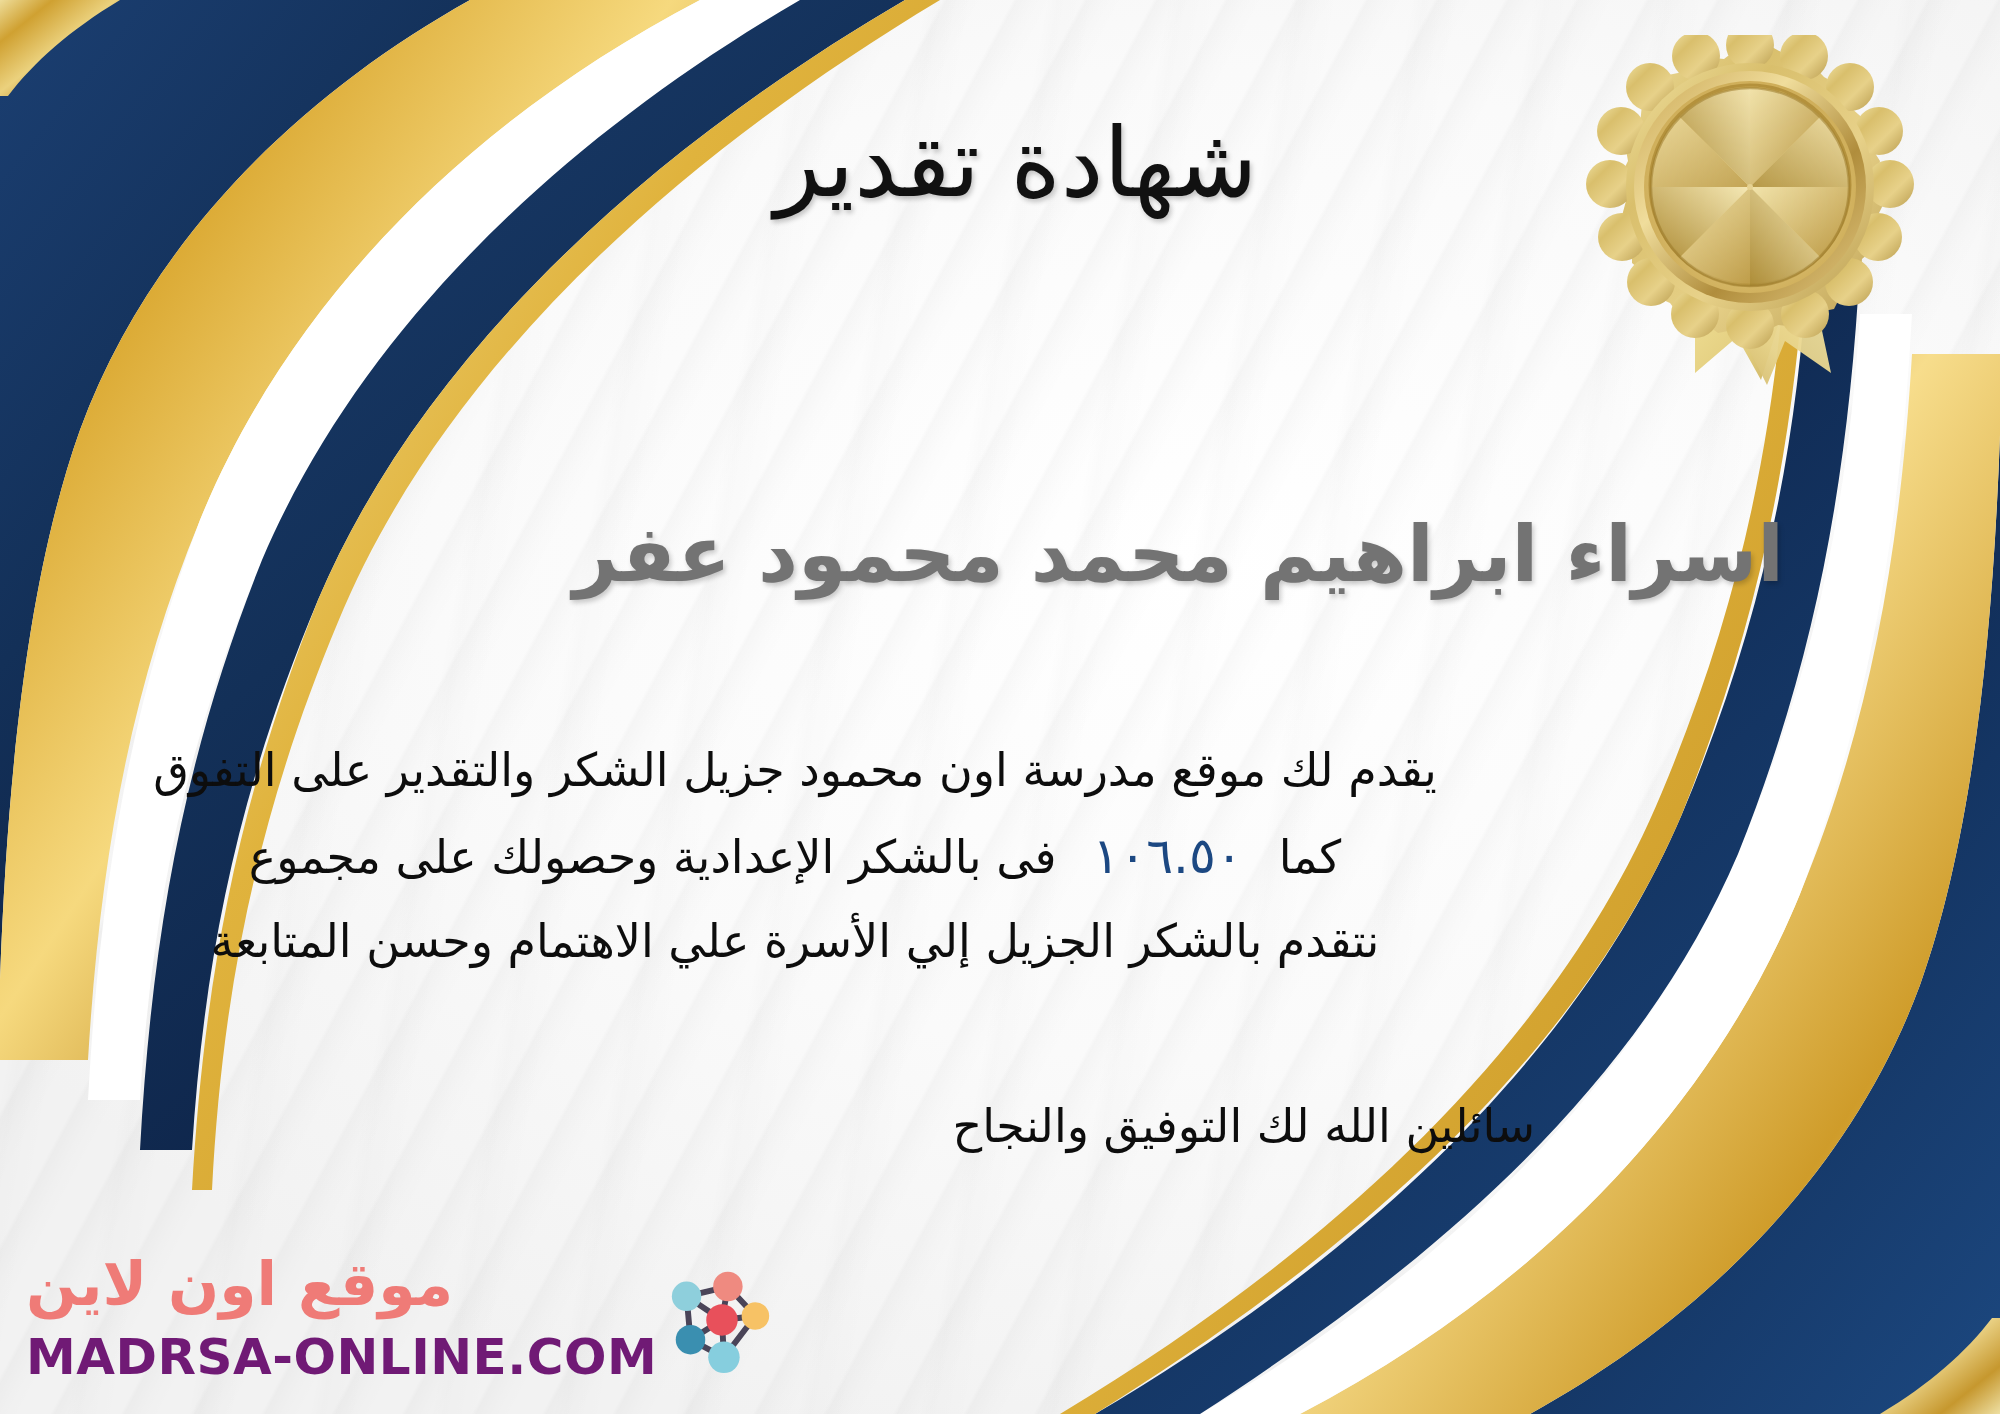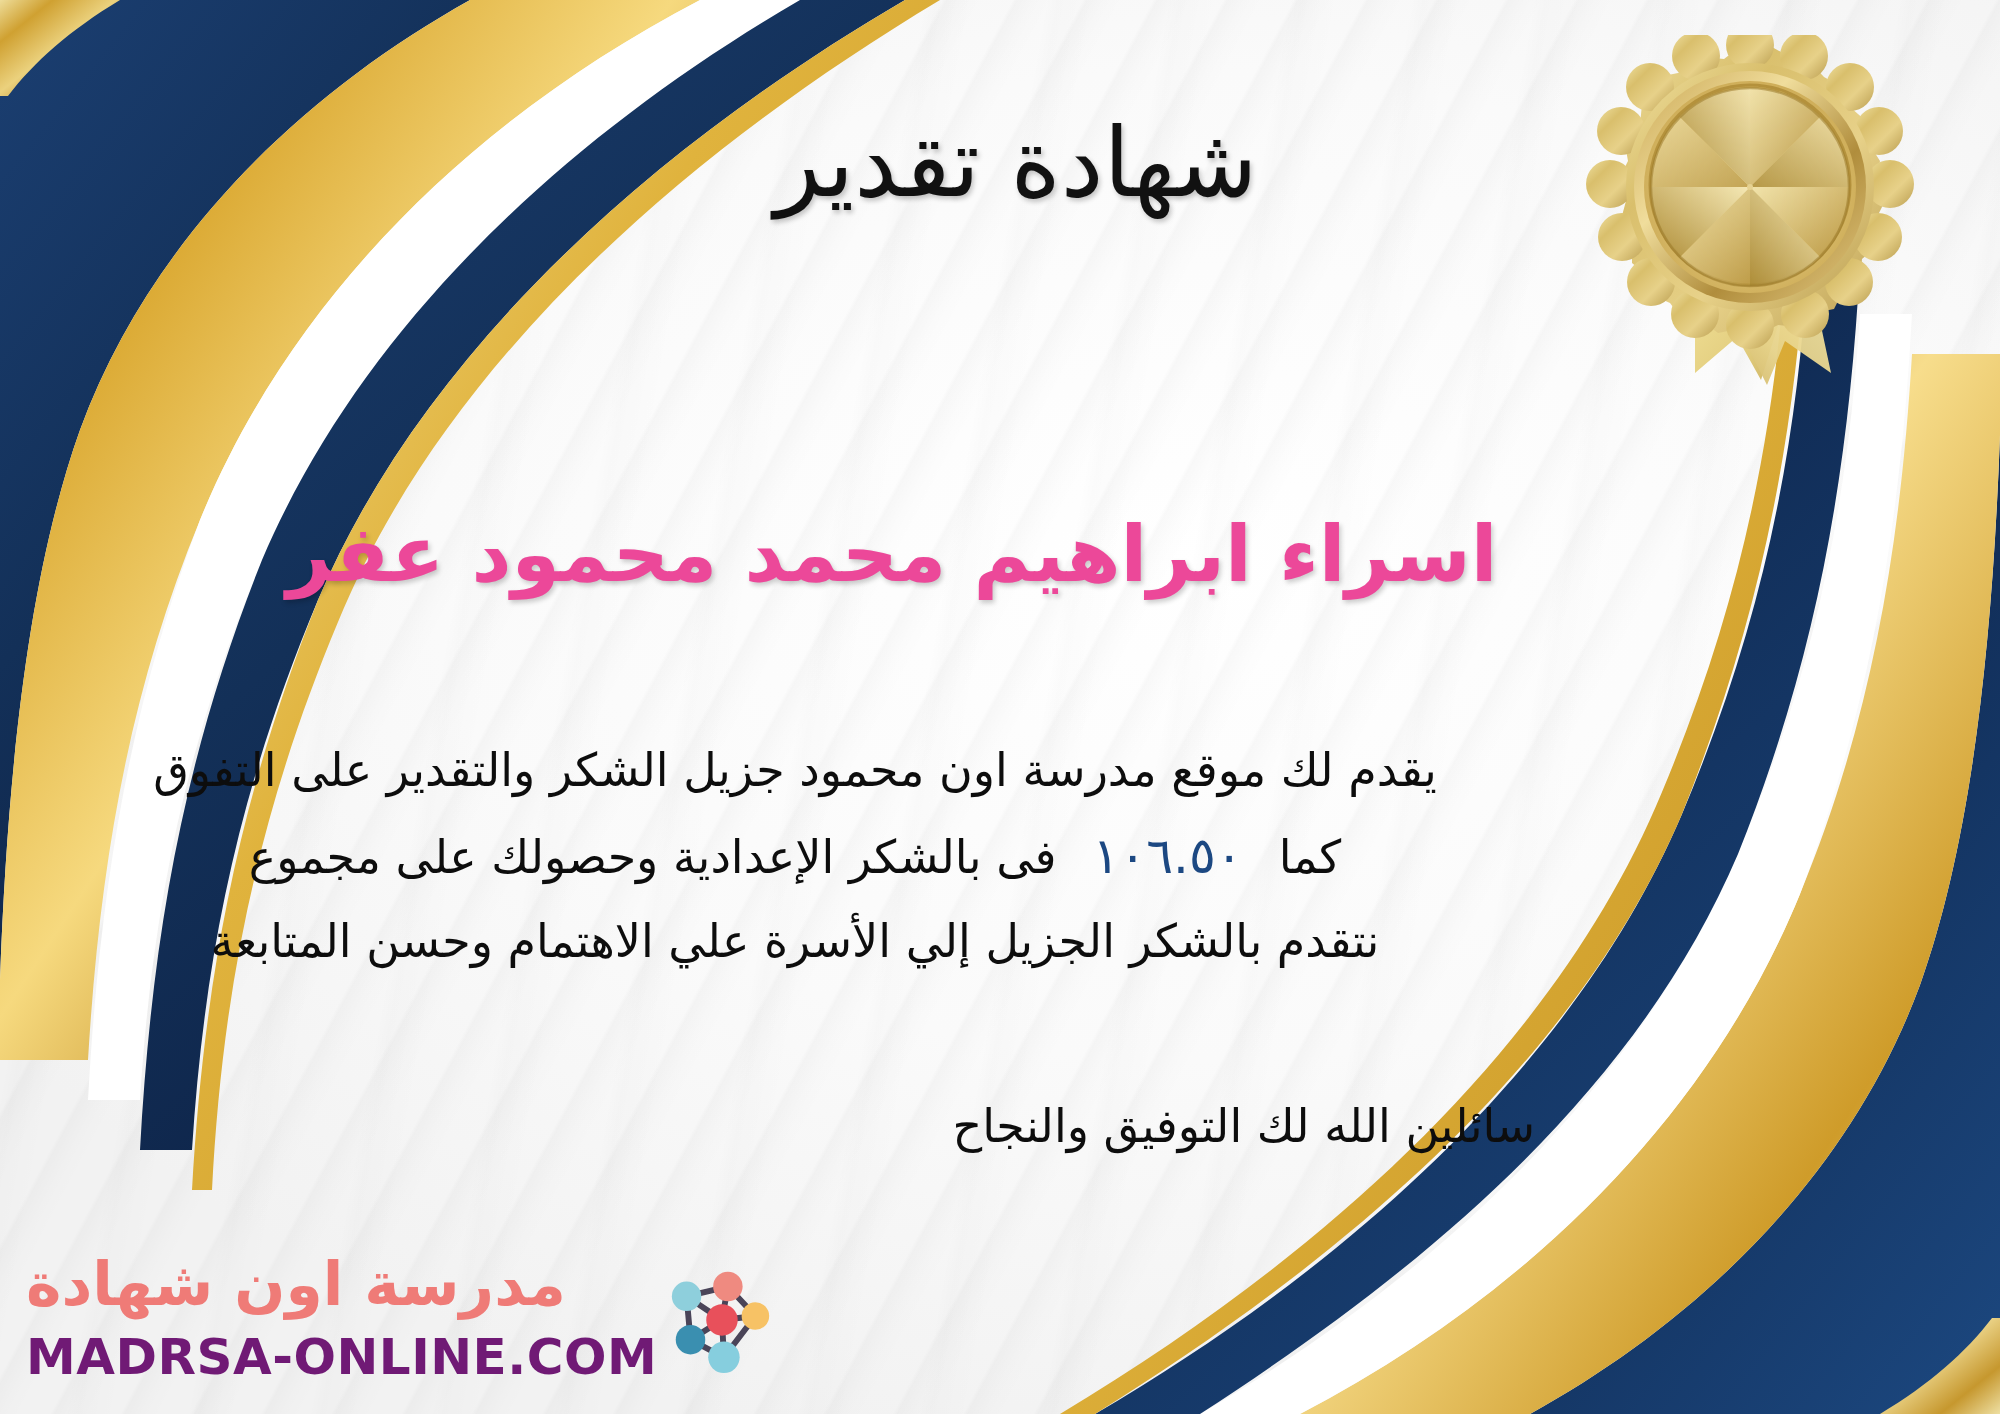--- a/index.html
+++ b/index.html
@@ -85,25 +85,25 @@
     color: #111111;
     letter-spacing: 1px;
     text-shadow: 2px 3px 5px rgba(0,0,0,0.22);
   }
 
   .recipient-name {
     position: absolute;
     top: 508px;
     left: 0;
     width: 1784px;
-    text-align: center;
+    text-align: right;
     font-size: 78px;
     line-height: 1.2;
     font-weight: 700;
-    color: #ec4899;
+    color: #737373;
     text-shadow: 2px 3px 5px rgba(0,0,0,0.20);
   }
 
   .body-block {
     position: absolute;
     top: 730px;
     left: 55px;
     width: 1480px;
     text-align: center;
     color: #0d0d0d;
@@ -354,21 +354,21 @@
         <span>كما</span><span class="grade-value">١٠٦.٥٠</span><span>فى بالشكر الإعدادية وحصولك على مجموع</span>
       </span>
       <span class="body-line">نتقدم  بالشكر الجزيل إلي الأسرة علي الاهتمام وحسن المتابعة</span>
     </div>
 
     <div class="closing-line">سائلين الله لك التوفيق  والنجاح</div>
   </div>
 
   <div class="logo">
     <div class="logo-text">
-      <div class="logo-ar">مدرسة اون شهادة</div>
+      <div class="logo-ar">موقع اون لاين</div>
       <div class="logo-url">MADRSA-ONLINE.COM</div>
     </div>
     <svg class="logo-mark" viewBox="0 0 120 120" xmlns="http://www.w3.org/2000/svg">
       <g stroke="#4a4458" stroke-width="6" stroke-linecap="round">
         <line x1="26" y1="38" x2="68" y2="28"></line>
         <line x1="26" y1="38" x2="62" y2="62"></line>
         <line x1="26" y1="38" x2="30" y2="82"></line>
         <line x1="68" y1="28" x2="62" y2="62"></line>
         <line x1="68" y1="28" x2="96" y2="58"></line>
         <line x1="62" y1="62" x2="96" y2="58"></line>

